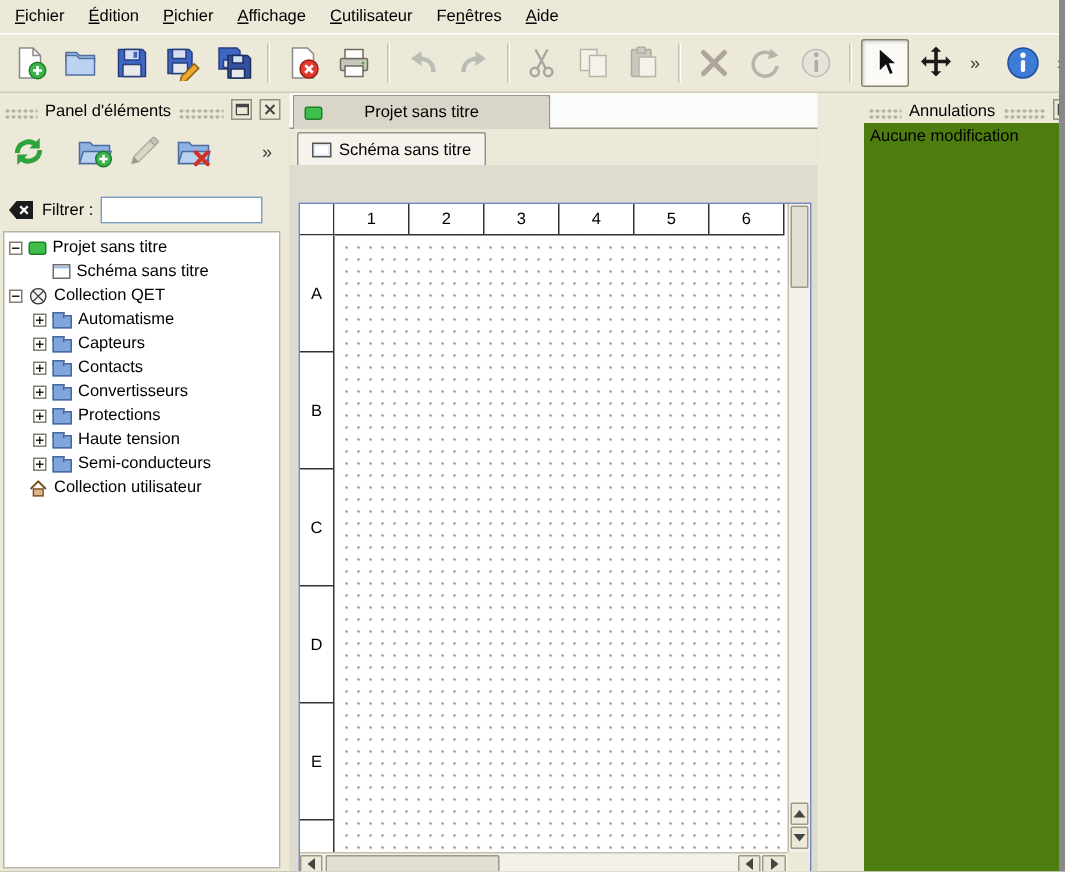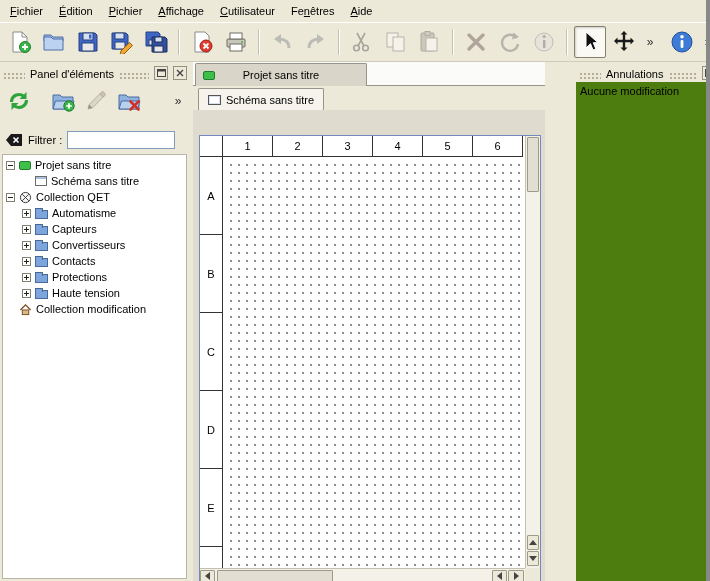--- a/index.html
+++ b/index.html
@@ -376,52 +376,59 @@
         <span class="ticon">
             <span class="icon-folder-sq"></span>
           </span>
         <span class="tlabel">Capteurs</span>
       </div>
       <div class="trow d1">
         <span class="exp plus"></span>
         <span class="ticon">
             <span class="icon-folder-sq"></span>
           </span>
+        <span class="tlabel">Contacts</span>
+      </div>
+      <div class="trow d1">
+        <span class="exp plus"></span>
+        <span class="ticon">
+            <span class="icon-folder-sq"></span>
+          </span>
         <span class="tlabel">Convertisseurs</span>
       </div>
       <div class="trow d1">
         <span class="exp plus"></span>
         <span class="ticon">
             <span class="icon-folder-sq"></span>
           </span>
-        <span class="tlabel">Contacts</span>
-      </div>
-      <div class="trow d1">
-        <span class="exp plus"></span>
-        <span class="ticon">
-            <span class="icon-folder-sq"></span>
-          </span>
         <span class="tlabel">Protections</span>
       </div>
       <div class="trow d1">
         <span class="exp plus"></span>
         <span class="ticon">
             <span class="icon-folder-sq"></span>
           </span>
         <span class="tlabel">Haute tension</span>
+      </div>
+      <div class="trow d1">
+        <span class="exp plus"></span>
+        <span class="ticon">
+            <span class="icon-folder-sq"></span>
+          </span>
+        <span class="tlabel">Semi-conducteurs</span>
       </div>
       <div class="trow d0">
         <span class="exp none"></span>
         <span class="ticon">
             <svg width="13" height="13" viewBox="0 0 14 14">
               <path d="M1.5 7.5L7 2l5.5 5.5" fill="none" stroke="#7A4A1E" stroke-width="1.4"></path>
               <rect x="3.5" y="7.5" width="7" height="5" fill="#D8B88A" stroke="#7A4A1E"></rect>
             </svg>
           </span>
-        <span class="tlabel">Collection modification</span>
+        <span class="tlabel">Collection utilisateur</span>
       </div>
     </div>
   </div>
 
   <div id="workspace">
     <div class="mdi-tabbar">
       <div class="mdi-tab">
         <span class="tabicon icon-project-sq"></span>
         <span>Projet sans titre</span>
       </div>

